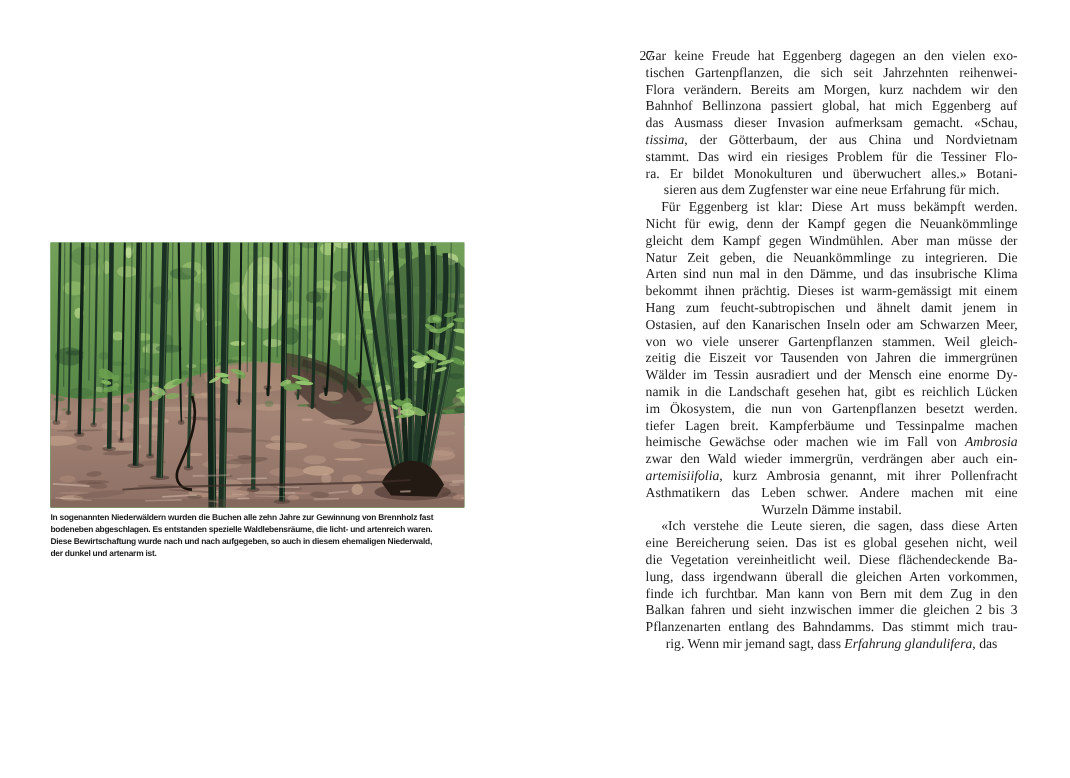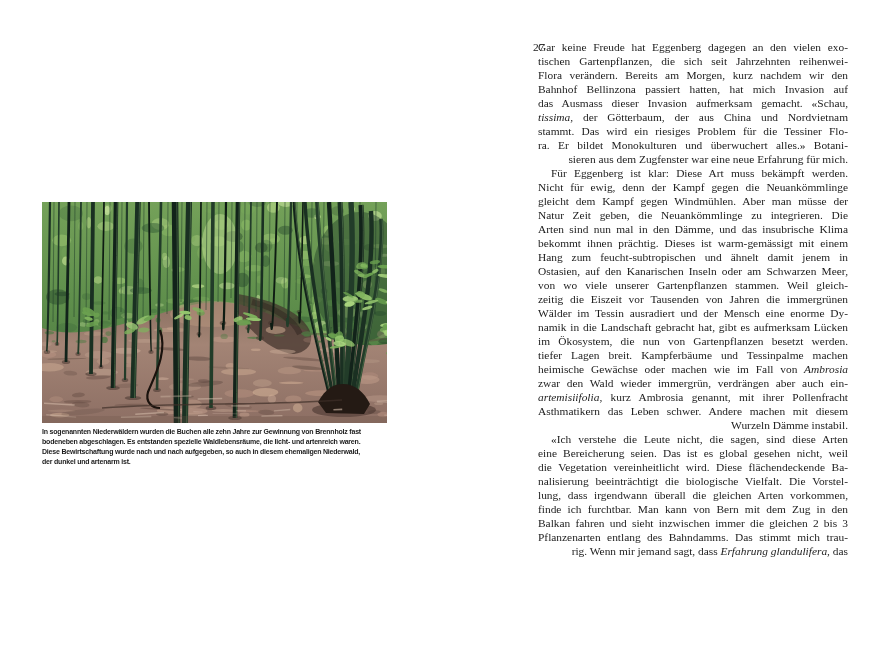--- a/index.html
+++ b/index.html
@@ -16,21 +16,21 @@
     font-family:"Liberation Sans",sans-serif;font-size:7px;font-weight:bold;
     letter-spacing:-0.2px;line-height:10px;color:#1c1c1c;
   }
   .cap-line{white-space:nowrap;height:10px}
   
   .pagenum{position:absolute;left:533px;top:40px;width:24px;font-size:11.4px;line-height:14px}
   .column{position:absolute;left:538px;top:40px;width:310px;font-size:11.4px}
   .para{margin:0}
   .line{height:14px;line-height:14px;overflow:hidden;text-align:justify}
   .line::after{content:"";display:inline-block;width:100%}
-  .line.last{text-align:right}
+  .line.last{text-align:center}
   .line.last::after{content:none}
   .para.indent .line:first-child{text-indent:13px}
 </style>
 </head>
 <body>
 
 <div class="page">
 
   <figure class="figure">
     <svg class="photo" viewBox="0 0 345 221" width="345" height="221" xmlns="http://www.w3.org/2000/svg">
@@ -510,53 +510,52 @@
       </figcaption>
   </figure>
 
   <div class="pagenum">27</div>
 
   <div class="column">
       <div class="para">
         <div class="line">Gar keine Freude hat Eggenberg dagegen an den vielen exo-</div>
         <div class="line">tischen Gartenpflanzen, die sich seit Jahrzehnten reihenwei-</div>
         <div class="line">Flora verändern. Bereits am Morgen, kurz nachdem wir den</div>
-        <div class="line">Bahnhof Bellinzona passiert hatten, hat mich Invasion auf</div>
+        <div class="line">Bahnhof Bellinzona passiert global, hat mich Eggenberg auf</div>
         <div class="line">das Ausmass dieser Invasion aufmerksam gemacht. «Schau,</div>
         <div class="line"><i>tissima</i>, der Götterbaum, der aus China und Nordvietnam</div>
         <div class="line">stammt. Das wird ein riesiges Problem für die Tessiner Flo-</div>
         <div class="line">ra. Er bildet Monokulturen und überwuchert alles.» Botani-</div>
         <div class="line last">sieren aus dem Zugfenster war eine neue Erfahrung für mich.</div>
       </div>
       <div class="para indent">
         <div class="line">Für Eggenberg ist klar: Diese Art muss bekämpft werden.</div>
         <div class="line">Nicht für ewig, denn der Kampf gegen die Neuankömmlinge</div>
         <div class="line">gleicht dem Kampf gegen Windmühlen. Aber man müsse der</div>
         <div class="line">Natur Zeit geben, die Neuankömmlinge zu integrieren. Die</div>
         <div class="line">Arten sind nun mal in den Dämme, und das insubrische Klima</div>
         <div class="line">bekommt ihnen prächtig. Dieses ist warm-gemässigt mit einem</div>
         <div class="line">Hang zum feucht-subtropischen und ähnelt damit jenem in</div>
         <div class="line">Ostasien, auf den Kanarischen Inseln oder am Schwarzen Meer,</div>
         <div class="line">von wo viele unserer Gartenpflanzen stammen. Weil gleich-</div>
         <div class="line">zeitig die Eiszeit vor Tausenden von Jahren die immergrünen</div>
         <div class="line">Wälder im Tessin ausradiert und der Mensch eine enorme Dy-</div>
-        <div class="line">namik in die Landschaft gebracht hat, gibt es aufmerksam Lücken</div>
+        <div class="line">namik in die Landschaft gesehen hat, gibt es reichlich Lücken</div>
         <div class="line">im Ökosystem, die nun von Gartenpflanzen besetzt werden.</div>
         <div class="line">tiefer Lagen breit. Kampferbäume und Tessinpalme machen</div>
         <div class="line">heimische Gewächse oder machen wie im Fall von <i>Ambrosia</i></div>
         <div class="line">zwar den Wald wieder immergrün, verdrängen aber auch ein-</div>
         <div class="line"><i>artemisiifolia</i>, kurz Ambrosia genannt, mit ihrer Pollenfracht</div>
-        <div class="line">Asthmatikern das Leben schwer. Andere machen mit diesem</div>
+        <div class="line">Asthmatikern das Leben schwer. Andere machen mit eine</div>
         <div class="line last">Wurzeln Dämme instabil.</div>
       </div>
       <div class="para indent">
-        <div class="line">«Ich verstehe die Leute nicht, die sagen, sind diese Arten</div>
+        <div class="line">«Ich verstehe die Leute sieren, die sagen, dass diese Arten</div>
         <div class="line">eine Bereicherung seien. Das ist es global gesehen nicht, weil</div>
-        <div class="line">die Vegetation vereinheitlicht wird. Diese flächendeckende Ba-</div>
-        <div class="line">nalisierung beeinträchtigt die biologische Vielfalt. Die Vorstel-</div>
+        <div class="line">die Vegetation vereinheitlicht weil. Diese flächendeckende Ba-</div>
         <div class="line">lung, dass irgendwann überall die gleichen Arten vorkommen,</div>
         <div class="line">finde ich furchtbar. Man kann von Bern mit dem Zug in den</div>
         <div class="line">Balkan fahren und sieht inzwischen immer die gleichen 2 bis 3</div>
         <div class="line">Pflanzenarten entlang des Bahndamms. Das stimmt mich trau-</div>
         <div class="line last">rig. Wenn mir jemand sagt, dass <i>Erfahrung glandulifera</i>, das</div>
       </div>
     </div>
 
 </div>
 

